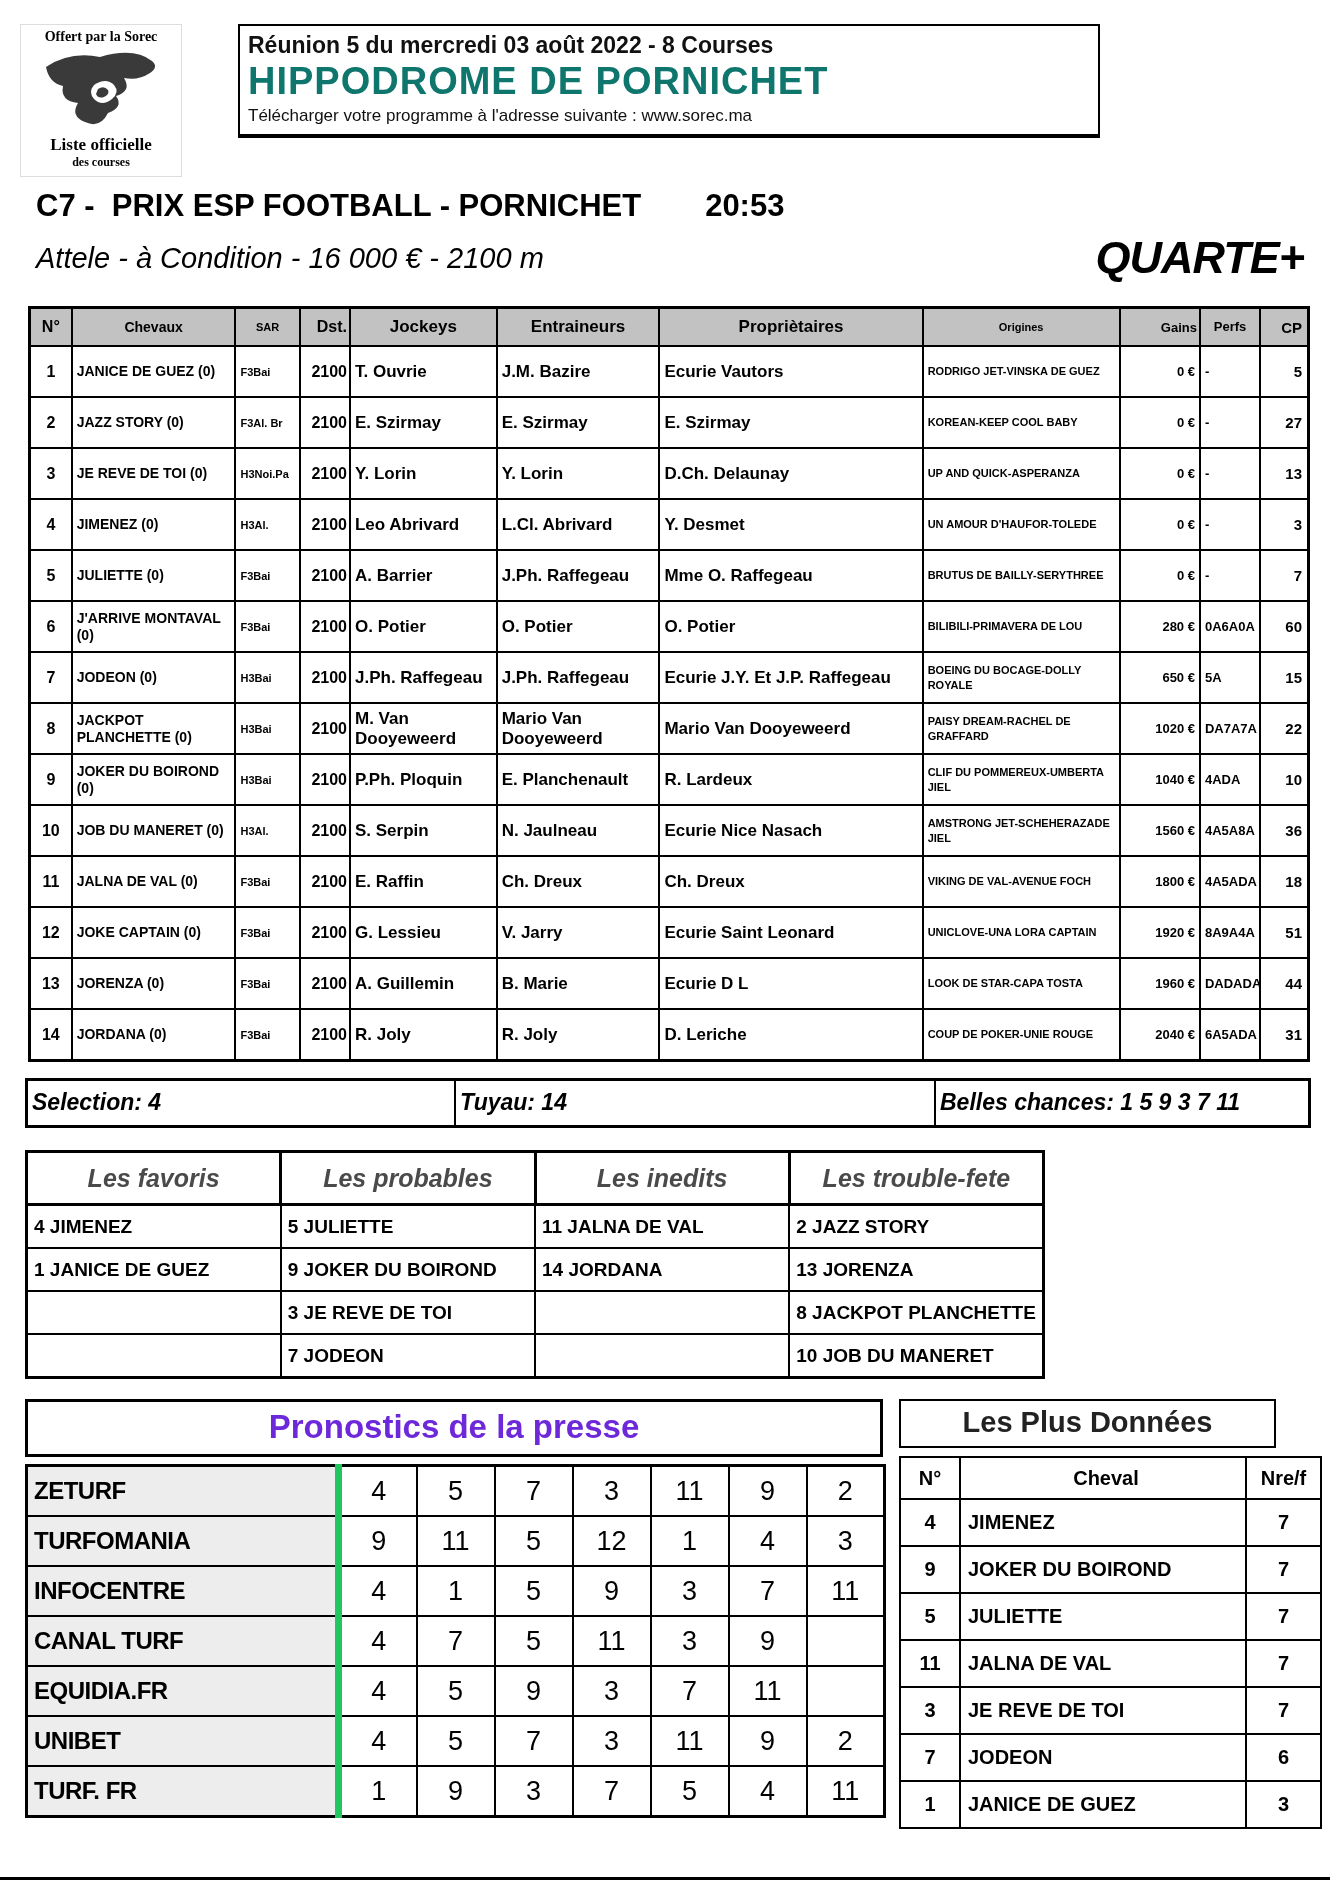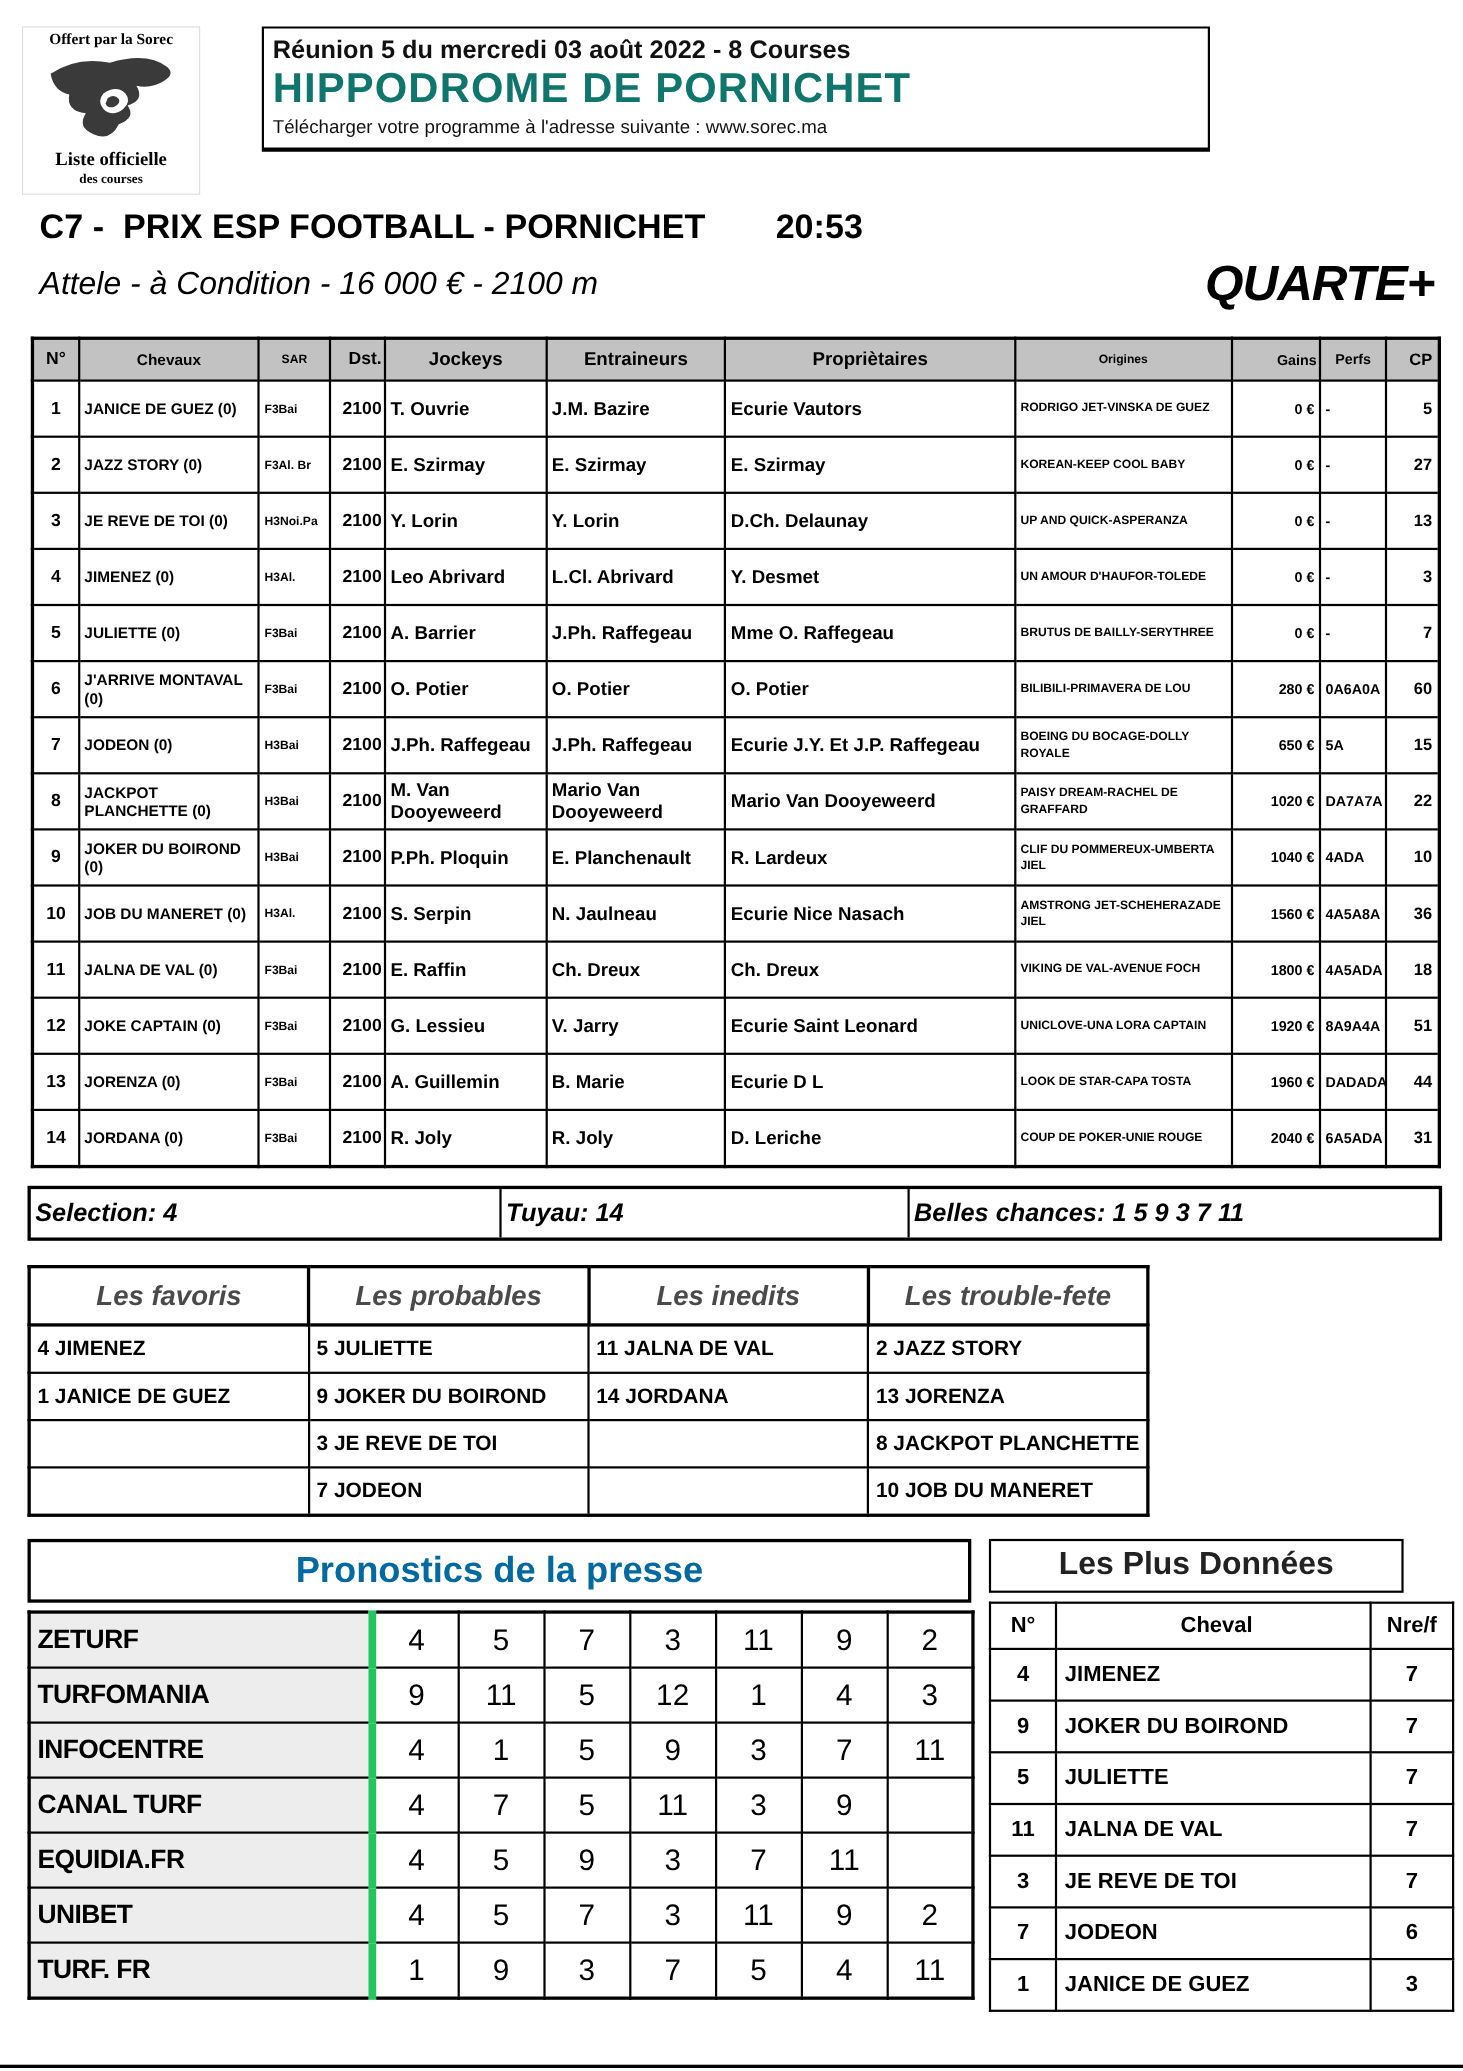--- a/index.html
+++ b/index.html
@@ -55,35 +55,35 @@
   .horses .col-perfs { font-weight:bold; font-size:13px; line-height:1.2; }
   .horses .col-cp    { text-align:right; font-weight:bold; font-size:15px; padding-right:5px; }
 
   
   .selbar {
     display:flex; border:3px solid #000; margin:16px 0 0 25px; width:1286px; box-sizing:border-box;
     font-weight:bold; font-style:italic; font-size:23px;
   }
   .selbar > div { padding:8px 4px 9px 4px; box-sizing:border-box; }
   .sel-selection { width:428px; border-right:2px solid #000; }
-  .sel-tuyau     { width:371px; border-right:2px solid #000; }
+  .sel-tuyau     { width:480px; border-right:2px solid #000; }
   .sel-belles    { flex:1; }
 
   
   table.favoris { border-collapse:collapse; margin:22px 0 0 25px; width:1020px; table-layout:fixed; border:3px solid #000; }
   .favoris th {
     border:3px solid #000; font-size:25px; font-style:italic; font-weight:bold;
     color:#4a4a4a; height:48px; text-align:center;
   }
   .favoris td { border:2px solid #000; font-weight:bold; font-size:19px; height:39px; padding:1px 6px; }
 
   
   .bottom { display:flex; margin:20px 0 0 25px; align-items:flex-start; }
   .pron-wrap { width:858px; }
-  .pron-title { border:3px solid #000; text-align:center; font-weight:bold; font-size:33px; color:#0369a1; padding:6px 0 8px; }
+  .pron-title { border:3px solid #000; text-align:center; font-weight:bold; font-size:33px; color:#6d28d9; padding:6px 0 8px; }
   table.pron { border-collapse:collapse; margin-top:7px; width:858px; table-layout:fixed; border:3px solid #000; }
   .pron td { border:2px solid #000; height:46px; }
   .pron .src { background:#ededed; font-weight:bold; font-size:24px; padding-left:6px; border-right:7px solid #22c55e; letter-spacing:-0.5px; }
   .pron .pick { text-align:center; font-size:27px; }
 
   .plus-wrap { margin-left:16px; width:377px;border-radius:20px; }
   .plus-title { border:2px solid #000; text-align:center; font-weight:bold; font-size:29px; color:#222; padding:5px 0 7px; }
   table.plus { border-collapse:collapse; margin-top:8px; width:421px; table-layout:fixed; border:2px solid #000; }
   .plus th { border:2px solid #000; font-size:20px; height:38px; font-weight:bold; text-align:center; }
   .plus td { border:2px solid #000; font-weight:bold; font-size:20px; height:43px; }

